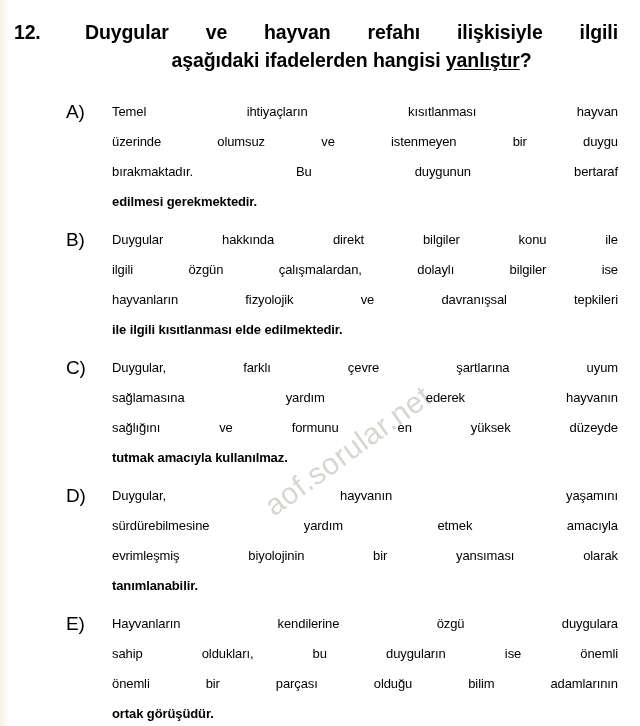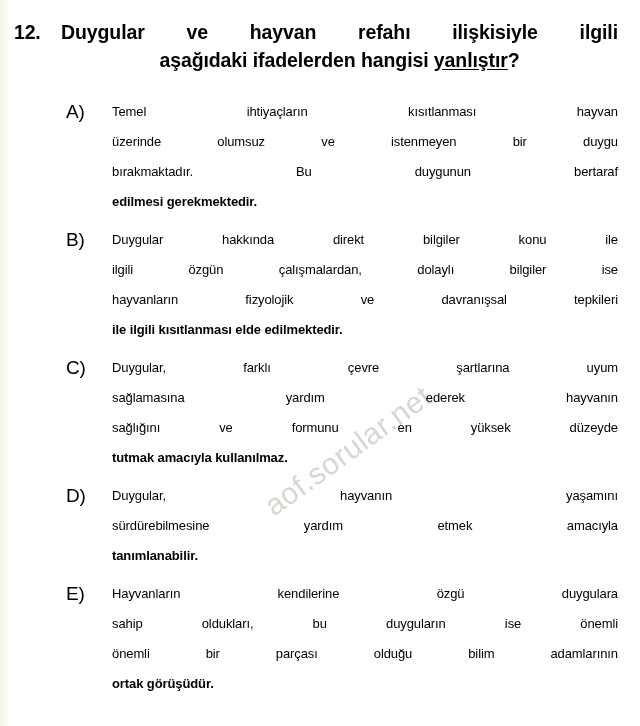--- a/index.html
+++ b/index.html
@@ -65,20 +65,21 @@
   }
 
   
   .question {
     position: absolute;
     left: 14px;
     top: 19px;
     width: 604px;
     display: flex;
     align-items: flex-start;
+    gap: 24px;
   }
   .q-number {
     flex: 0 0 auto;
     width: 40px;
     font-size: 19.5px;
     font-weight: bold;
     line-height: 27.5px;
     letter-spacing: -0.2px;
   }
   .q-text {
@@ -195,20 +196,21 @@
         <span class="jline">sağlığını ve formunu en yüksek düzeyde</span>
         <span class="lastline">tutmak amacıyla kullanılmaz.</span>
       </div>
     </div>
 
     <div class="option">
       <div class="opt-letter">D)</div>
       <div class="opt-text">
         <span class="jline">Duygular, hayvanın yaşamını</span>
         <span class="jline">sürdürebilmesine yardım etmek amacıyla</span>
+        <span class="jline">evrimleşmiş biyolojinin bir yansıması olarak</span>
         <span class="lastline">tanımlanabilir.</span>
       </div>
     </div>
 
     <div class="option">
       <div class="opt-letter">E)</div>
       <div class="opt-text">
         <span class="jline">Hayvanların kendilerine özgü duygulara</span>
         <span class="jline">sahip oldukları, bu duyguların ise önemli</span>
         <span class="jline">önemli bir parçası olduğu bilim adamlarının</span>

